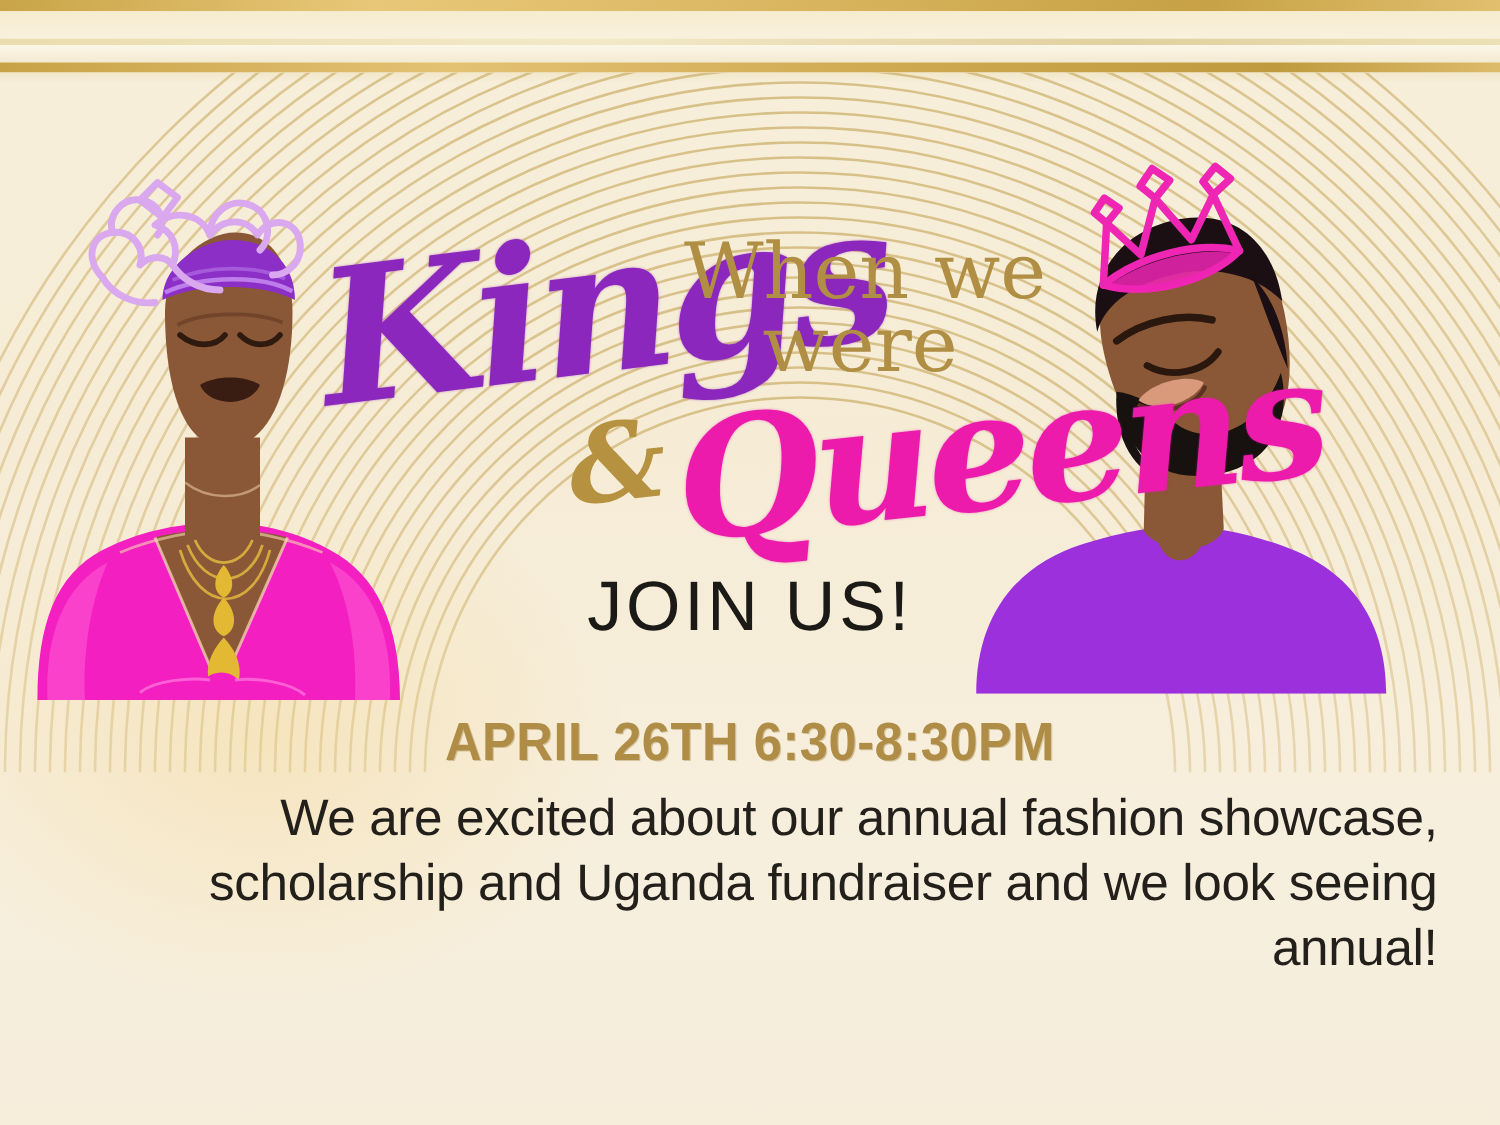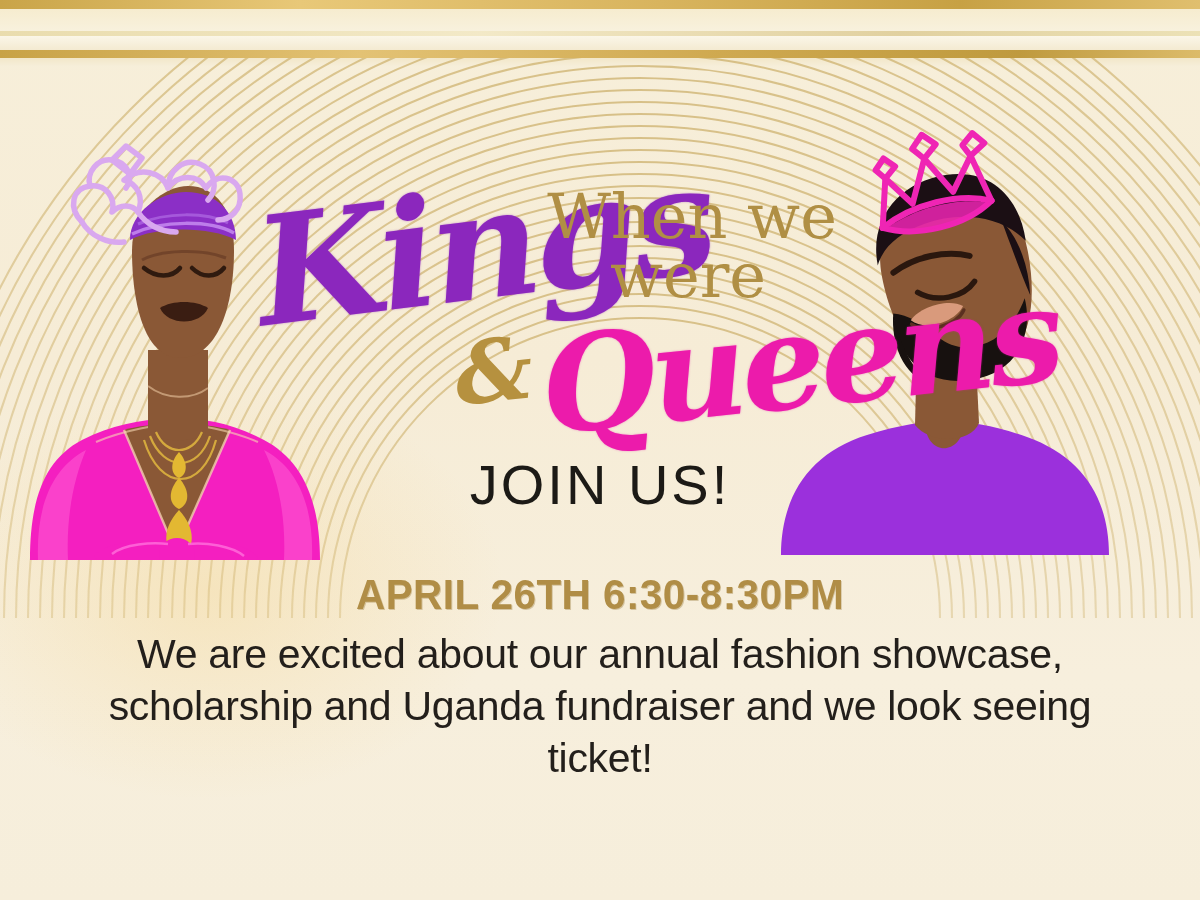--- a/index.html
+++ b/index.html
@@ -88,21 +88,21 @@
     font-weight:700;
     font-size:43px;letter-spacing:.5px;
     color:#b08d46;
     text-shadow:1px 1px 0 rgba(150,118,52,.35);
     transform:scaleX(.94);
   }
 
   
   .body-copy{
     position:absolute;left:50px;top:628px;width:1100px;
-    text-align:center;
+    text-align:right;
     font-family:"Liberation Sans",sans-serif;
     font-size:41px;line-height:1.27;
     color:#231f1b;
     letter-spacing:-.3px;
   }
 
   
   .fig{position:absolute;}
   .fig-queen{left:20px;top:100px;width:330px;height:460px;}
   .fig-king{left:775px;top:105px;width:340px;height:450px;}
@@ -290,16 +290,16 @@
     </div>
   </div>
 
   <div class="joinus">JOIN US!</div>
 
   <div class="datebar">APRIL 26TH 6:30-8:30PM</div>
 
   <div class="body-copy">
     <div>We are excited about our annual fashion showcase,</div>
     <div>scholarship and Uganda fundraiser and we look seeing</div>
-    <div>ticket!</div>
+    <div>annual!</div>
   </div>
 
 </div>
 
 </body></html>

